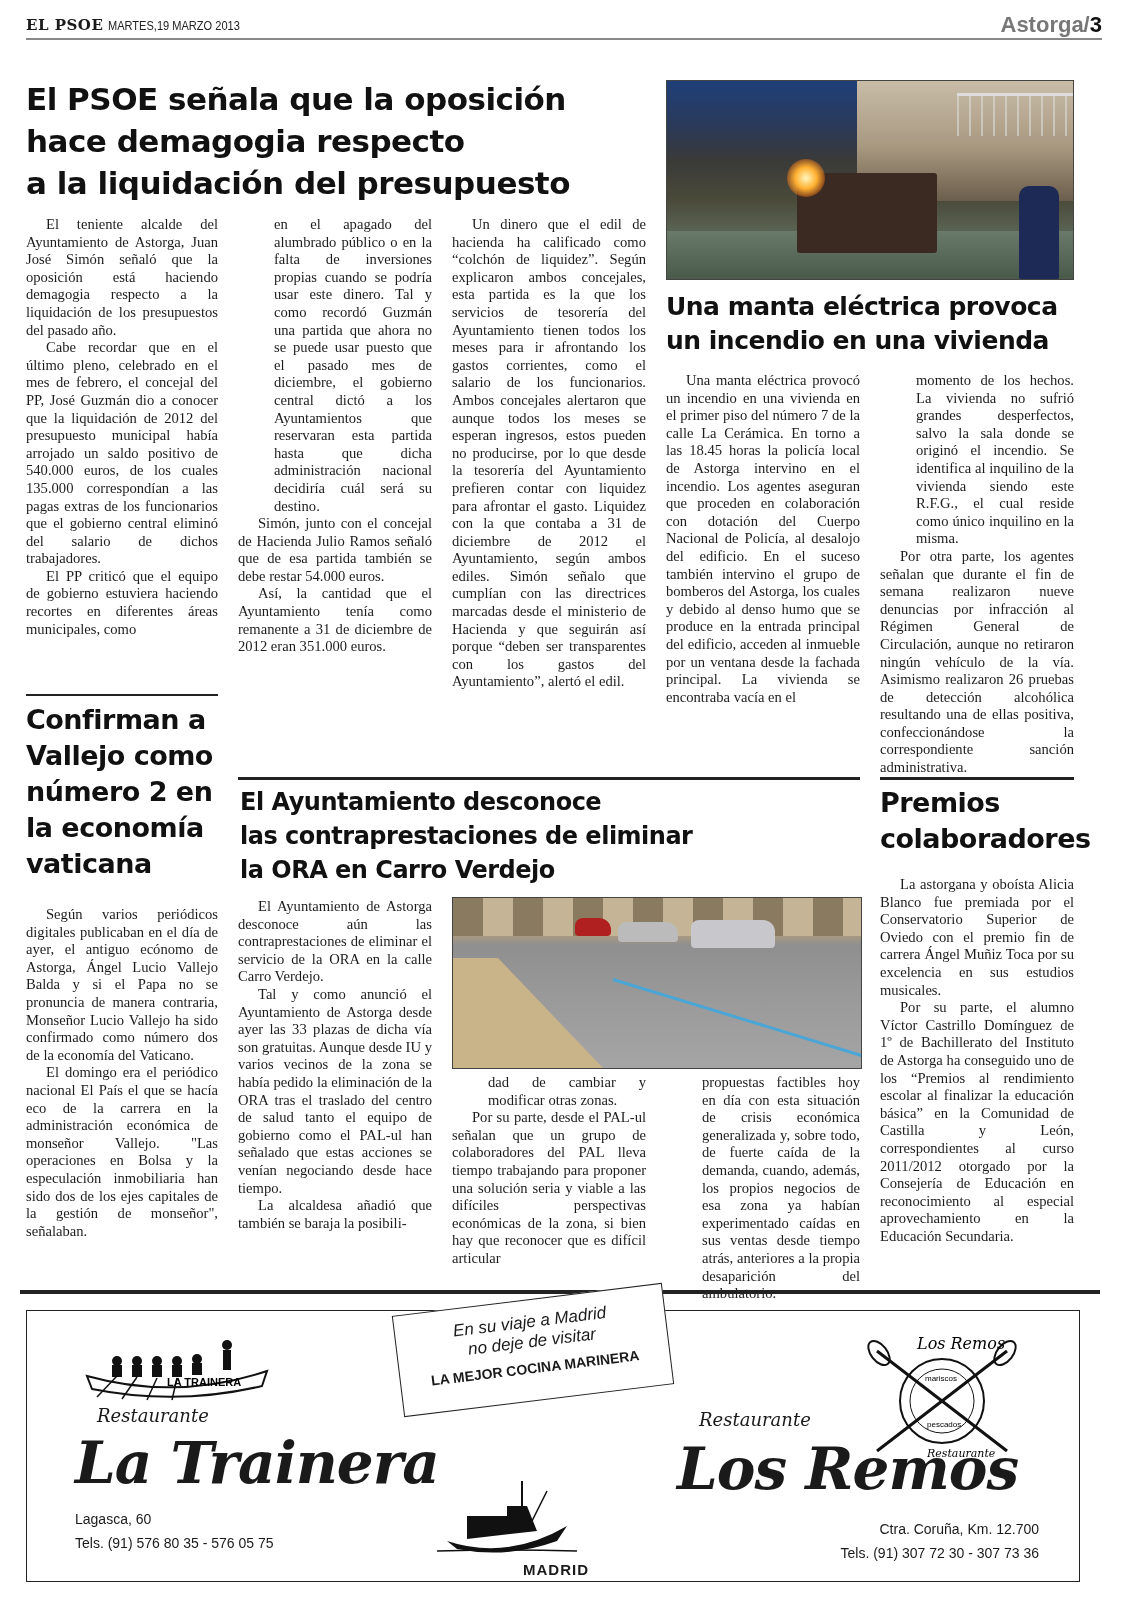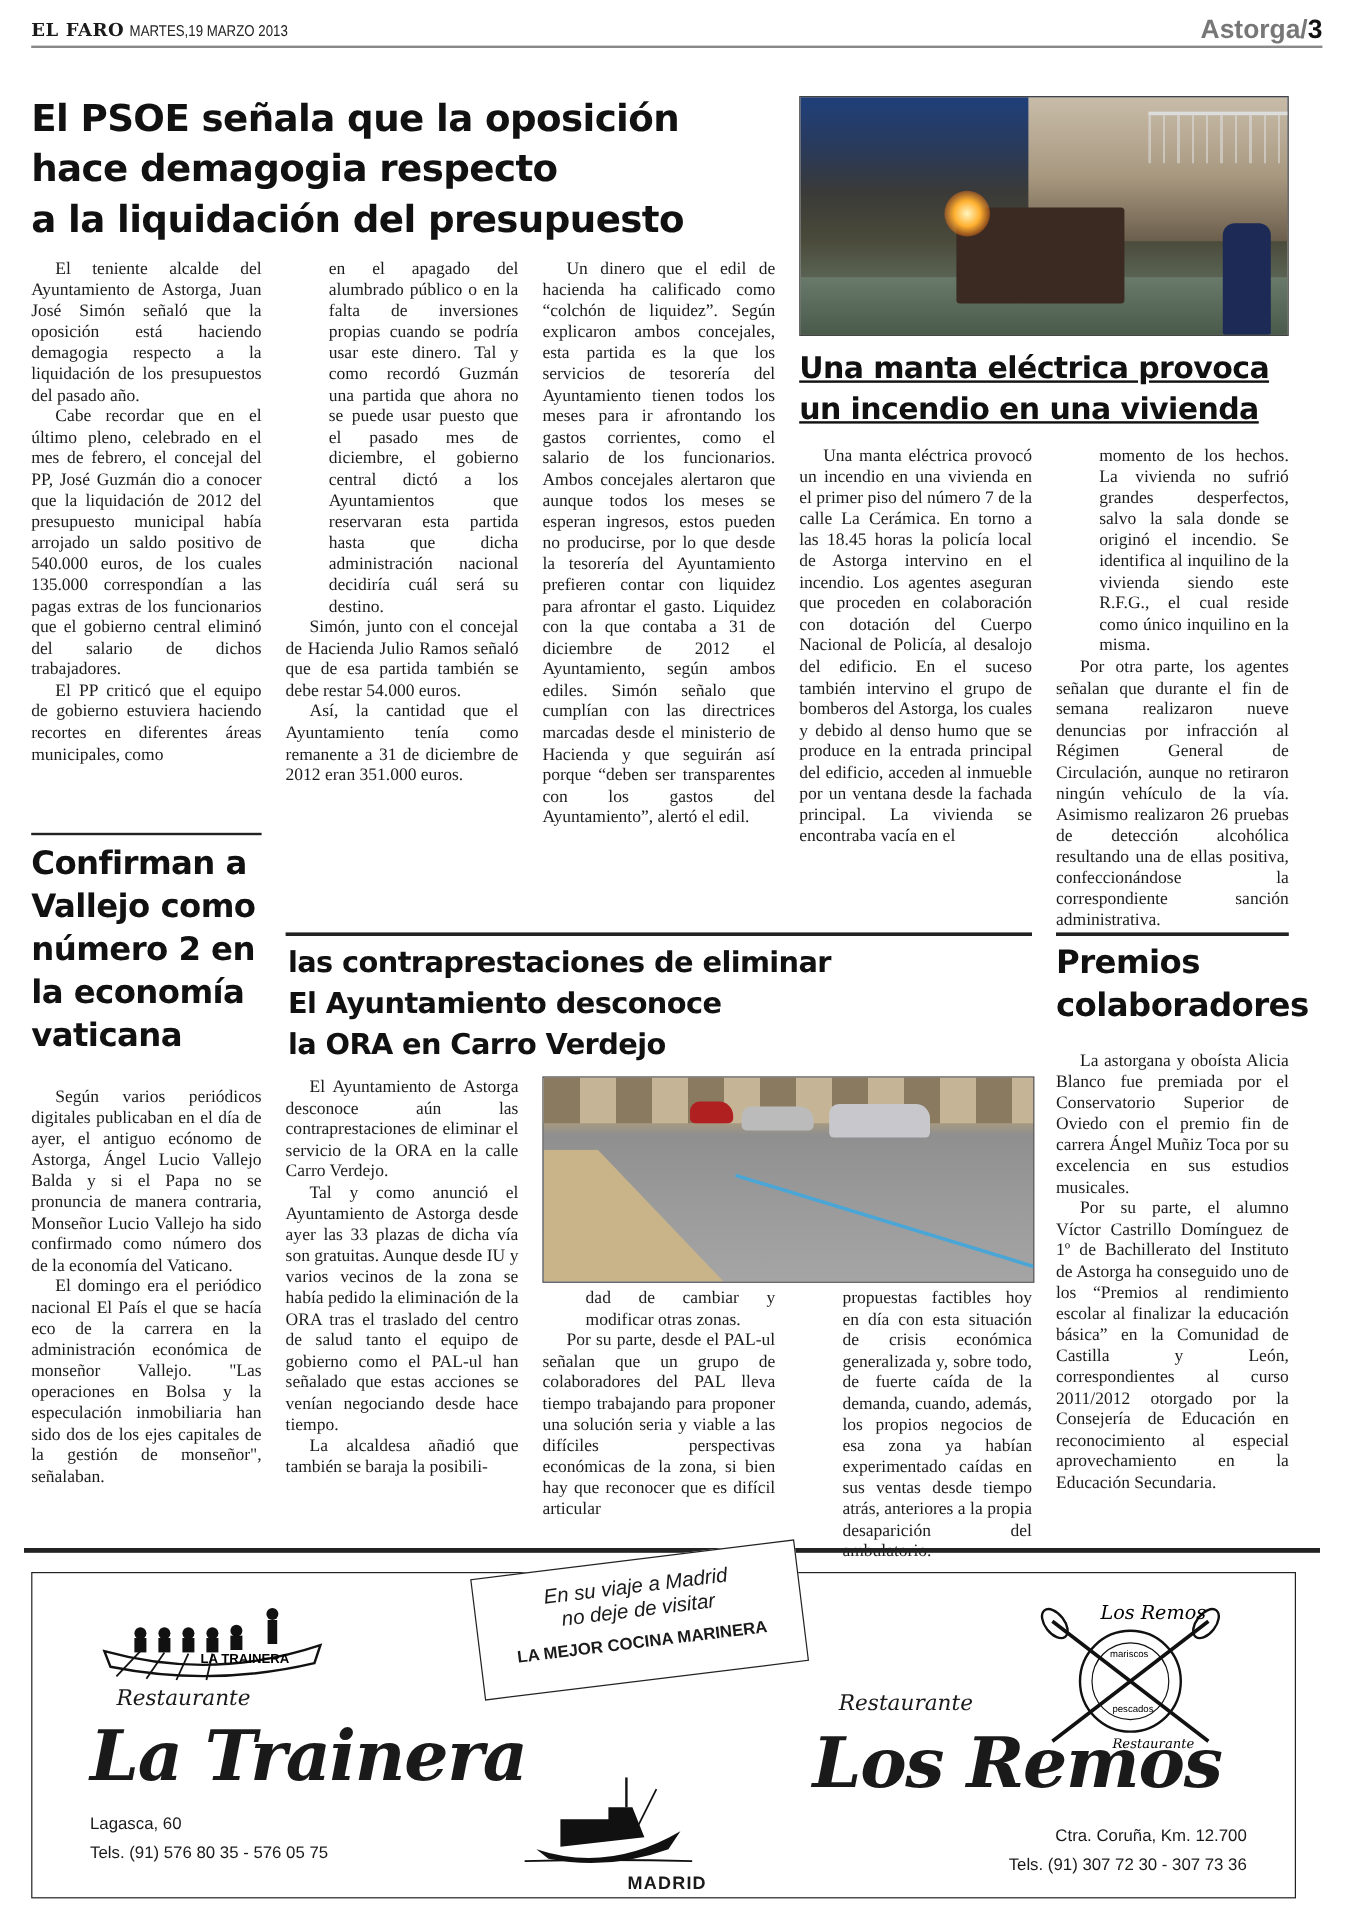--- a/index.html
+++ b/index.html
@@ -7,21 +7,21 @@
   .abs { position: absolute; }
   .masthead { left: 26px; top: 12px; width: 1076px; height: 26px; border-bottom: 2px solid #888; }
   .mast-paper { font-family: "DejaVu Serif", serif; font-weight: bold; font-size: 15px; letter-spacing: 0.5px; position: absolute; left: 0; top: 4px; }
   .mast-date { font-family: "Liberation Sans", sans-serif; font-size: 13px; transform: scaleX(0.85); transform-origin: left; position: absolute; left: 82px; top: 6px; color: #222; }
   .mast-section { position: absolute; right: 0; top: 0; font-family: "Liberation Sans", sans-serif; font-weight: bold; font-size: 22px; }
   .mast-section .sec { color: #777; }
   .mast-section .pg { color: #111; }
 
   .headline { font-family: "DejaVu Sans", sans-serif; font-weight: bold; color: #111; letter-spacing: -0.5px; }
   .h-main { left: 26px; top: 78px; width: 630px; font-size: 31px; line-height: 42px; }
-  .h-fire { left: 666px; top: 290px; width: 420px; font-size: 25px; line-height: 34px; text-decoration: underline; }
+  .h-fire { left: 666px; top: 290px; width: 420px; font-size: 25px; line-height: 34px; }
   .h-vallejo { left: 26px; top: 702px; width: 200px; font-size: 27px; line-height: 36px; }
   .h-ora { left: 240px; top: 785px; width: 620px; font-size: 24px; line-height: 34px; }
   .h-premios { left: 880px; top: 785px; width: 210px; font-size: 27px; line-height: 36px; }
 
   .col { font-family: "Liberation Serif", serif; font-size: 14.6px; line-height: 17.6px; text-align: justify; color: #1c1c1c; hyphens: manual; }
   .col p { margin: 0; text-indent: 20px; }
   .col p.noindent { text-indent: 0; margin-left: 36px; }
 
   .rule { background: #222; }
   .photo { overflow: hidden; border: 1px solid #444; }
@@ -54,21 +54,21 @@
   .ad-addr { font-family: "Liberation Sans", sans-serif; font-size: 14px; position: absolute; }
   .ad-madrid { font-family: "Liberation Sans", sans-serif; font-weight: bold; font-size: 15px; position: absolute; left: 496px; top: 250px; letter-spacing: 1px; }
   .boat-icon { position: absolute; left: 50px; top: 20px; width: 200px; height: 70px; }
   .ship-icon { position: absolute; left: 410px; top: 170px; width: 140px; height: 80px; }
   .oars-icon { position: absolute; left: 830px; top: 20px; width: 170px; height: 130px; }
 </style>
 </head>
 <body>
 
 <div class="abs masthead">
-  <span class="mast-paper">EL FARO</span>
+  <span class="mast-paper">EL PSOE</span>
   <span class="mast-date">MARTES,19 MARZO  2013</span>
   <span class="mast-section"><span class="sec">Astorga/</span><span class="pg">3</span></span>
 </div>
 
 <div class="abs headline h-main">
   <div>El PSOE señala que la oposición</div>
   <div>hace demagogia respecto</div>
   <div>a la liquidación del presupuesto</div>
 </div>
 
@@ -117,22 +117,22 @@
   <div>número 2 en</div>
   <div>la economía</div>
   <div>vaticana</div>
 </div>
 <div class="abs col" style="left:26px;top:894px;width:192px;margin-top:12px;">
   <p>Según varios periódicos digitales publicaban en el día de ayer, el antiguo ecónomo de Astorga, Ángel Lucio Vallejo Balda y si el Papa no se pronuncia de manera contraria, Monseñor Lucio Vallejo ha sido confirmado como número dos de la economía del Vaticano.</p>
   <p>El  domingo era el periódico nacional El País el que se hacía eco de la carrera en la administración económica de monseñor Vallejo. "Las operaciones en Bolsa y la especulación inmobiliaria han sido dos de los ejes capitales de la gestión de monseñor", señalaban.</p>
 </div>
 
 <div class="abs headline h-ora">
+  <div>El Ayuntamiento desconoce</div>
   <div>las contraprestaciones de eliminar</div>
-  <div>El Ayuntamiento desconoce</div>
   <div>la ORA en Carro Verdejo</div>
 </div>
 <div class="abs col" style="left:238px;top:898px;width:194px;">
   <p>El Ayuntamiento de Astorga desconoce aún las contraprestaciones de eliminar el servicio de la ORA en la calle Carro Verdejo.</p>
   <p>Tal y como anunció el Ayuntamiento de Astorga desde ayer las 33 plazas de dicha vía son gratuitas. Aunque desde IU y varios vecinos de la zona se había pedido la eliminación de la ORA tras el traslado del centro de salud tanto el equipo de gobierno como el PAL-ul han señalado que estas acciones se venían negociando desde hace tiempo.</p>
   <p>La alcaldesa añadió que también se baraja la posibili-</p>
 </div>
 <div class="abs photo street-photo">
   <div class="street-bldg"></div>
   <div class="car car1"></div>

